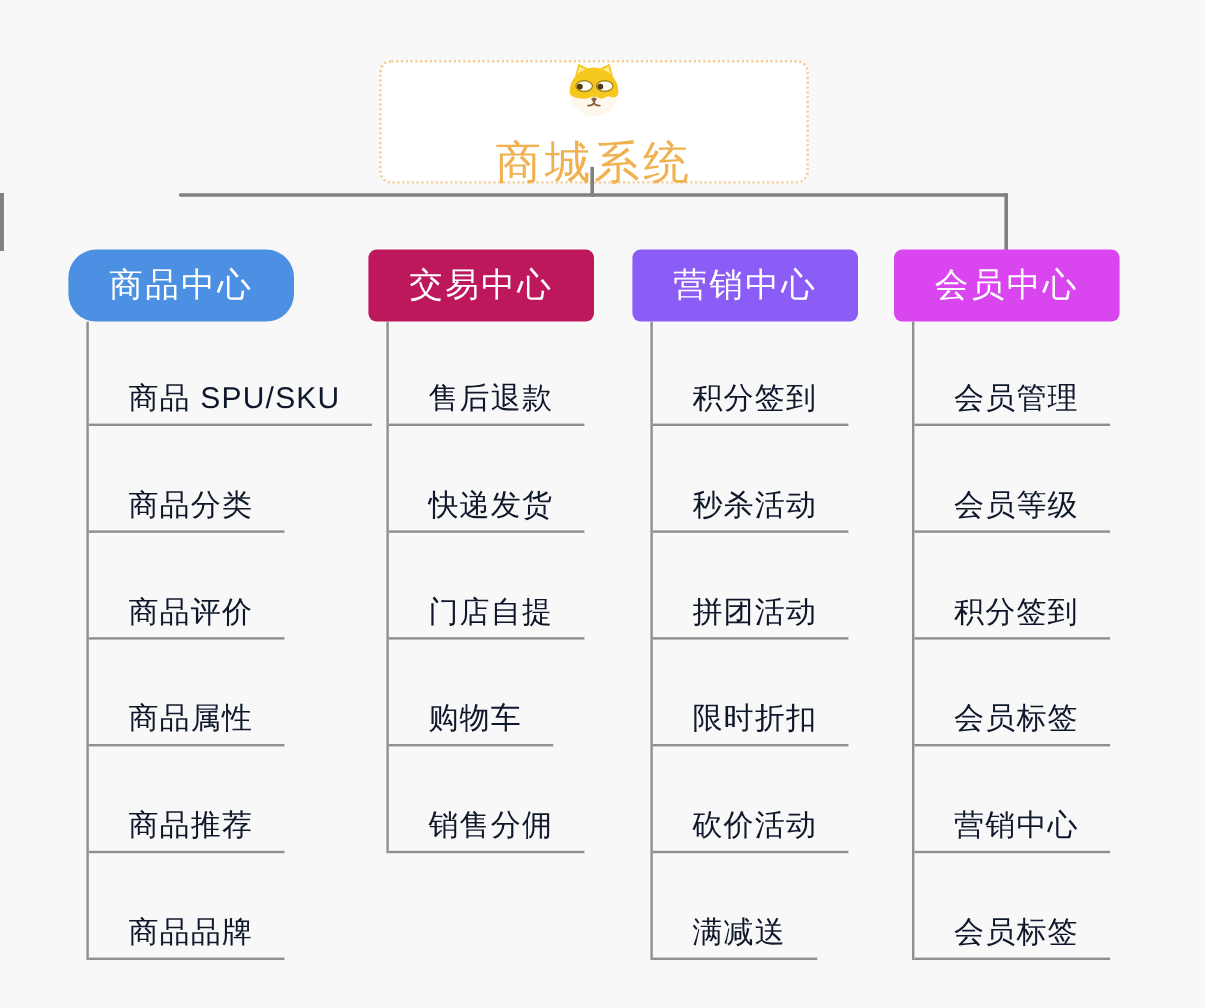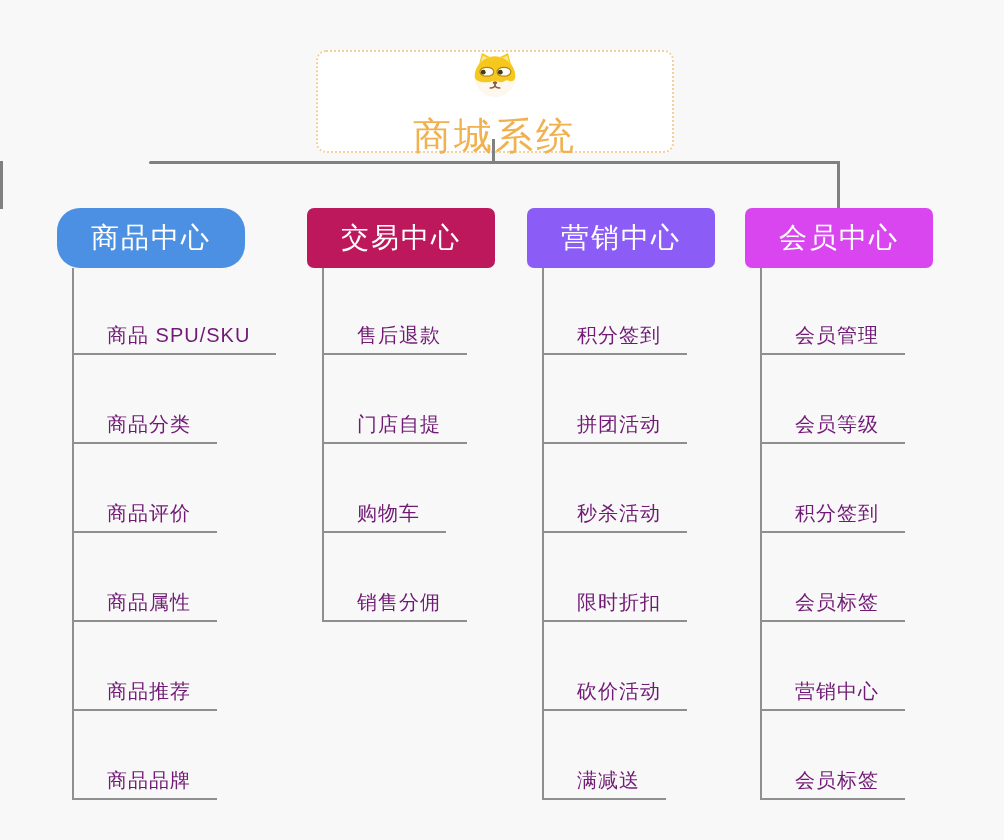--- a/index.html
+++ b/index.html
@@ -87,22 +87,22 @@
     width: fit-content;
     display: flex;
     align-items: flex-end;
     padding: 0 26px 7px 33px;
     border-bottom: 2px solid #8f8f8f;
     box-sizing: border-box;
     white-space: nowrap;
   }
   .leaf:first-child { height: 87px; }
   .leaf-label {
-    font-size: 20px;
-    color: #701a75;
+    font-size: 25px;
+    color: #0f172a;
     letter-spacing: 1px;
     line-height: 1.1;
   }
 </style>
 </head>
 <body>
 
 <div class="canvas">
 
   <div class="root-node">
@@ -172,20 +172,23 @@
   <div class="branch">
     <div class="branch-box" style="background: #be185d;">
       <span class="branch-label">交易中心</span>
     </div>
     <div class="leaf-list">
 
   <div class="leaf">
     <span class="leaf-label">售后退款</span>
   </div>
 
+  <div class="leaf">
+    <span class="leaf-label">快递发货</span>
+  </div>
 
   <div class="leaf">
     <span class="leaf-label">门店自提</span>
   </div>
 
   <div class="leaf">
     <span class="leaf-label">购物车</span>
   </div>
 
   <div class="leaf">
@@ -197,25 +200,25 @@
   <div class="branch">
     <div class="branch-box" style="background: #8b5cf6; font-family: Liberation Serif, serif;">
       <span class="branch-label">营销中心</span>
     </div>
     <div class="leaf-list">
   <div class="leaf">
     <span class="leaf-label">积分签到</span>
   </div>
 
   <div class="leaf">
+    <span class="leaf-label">秒杀活动</span>
+  </div>
+
+  <div class="leaf">
     <span class="leaf-label">拼团活动</span>
-  </div>
-
-  <div class="leaf">
-    <span class="leaf-label">秒杀活动</span>
   </div>
 
   <div class="leaf">
     <span class="leaf-label">限时折扣</span>
   </div>
 
   <div class="leaf">
     <span class="leaf-label">砍价活动</span>
   </div>
 

